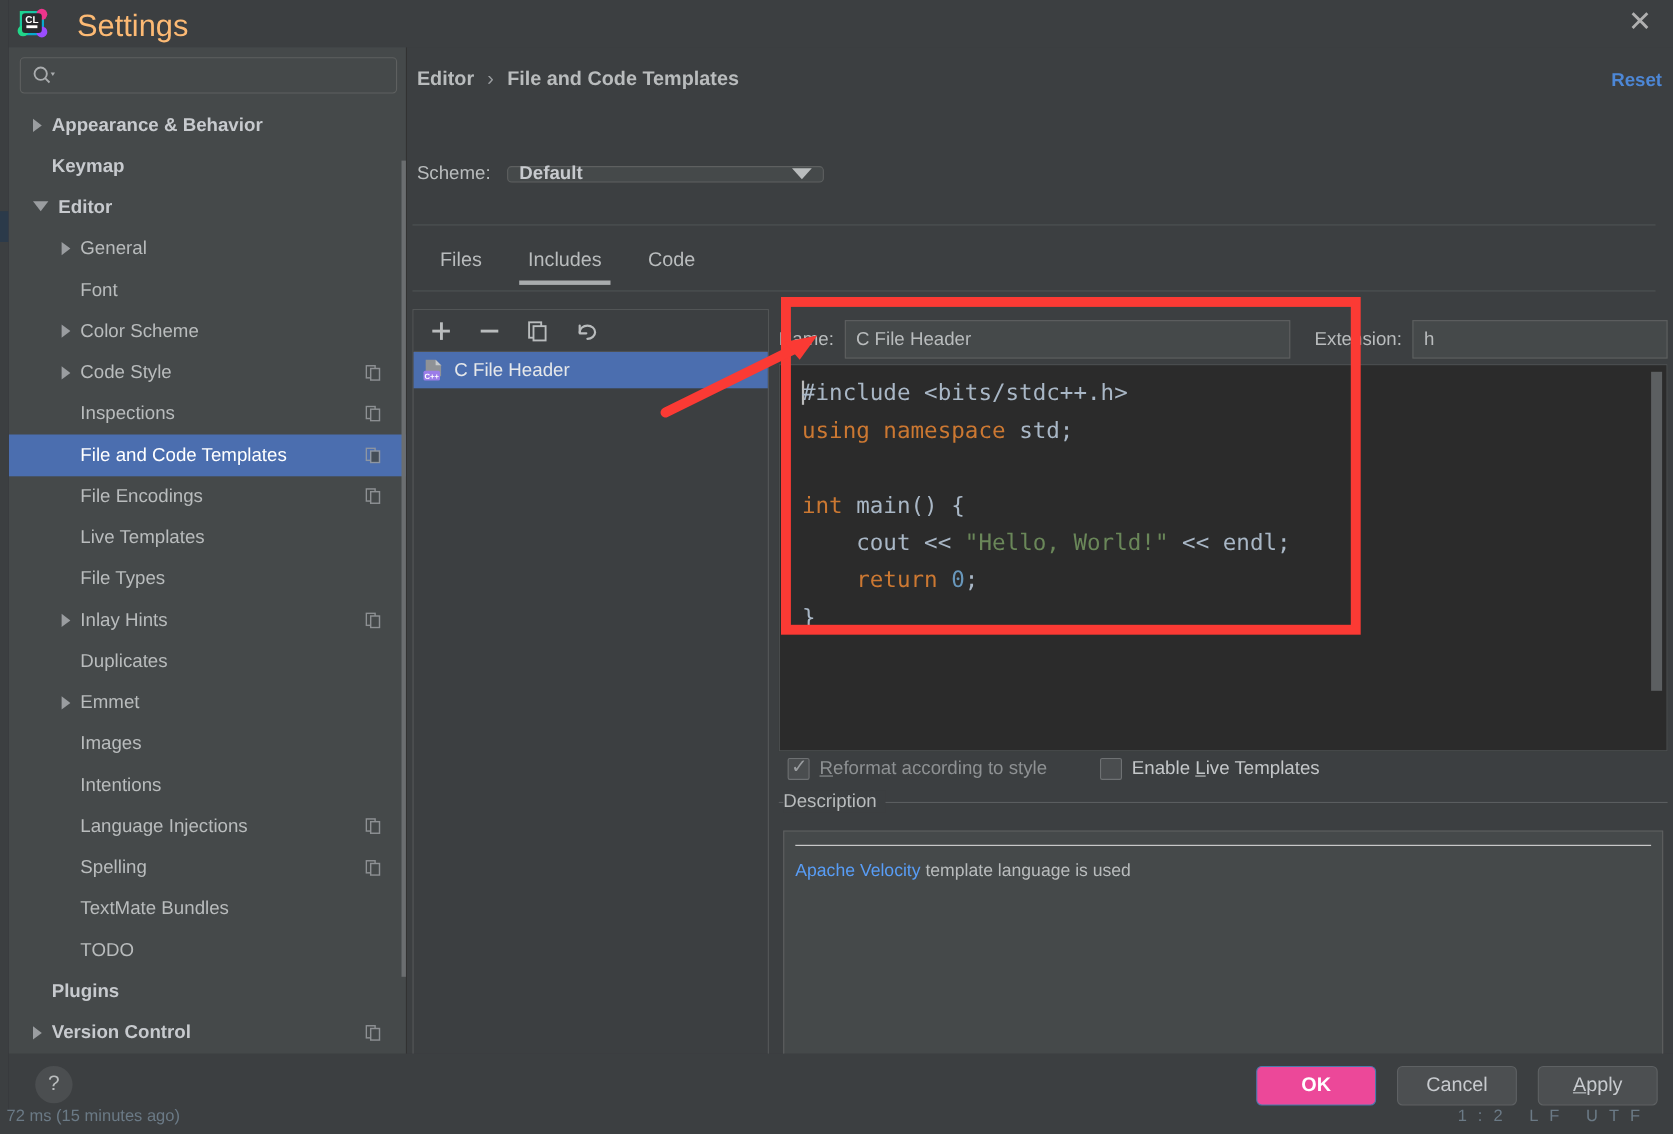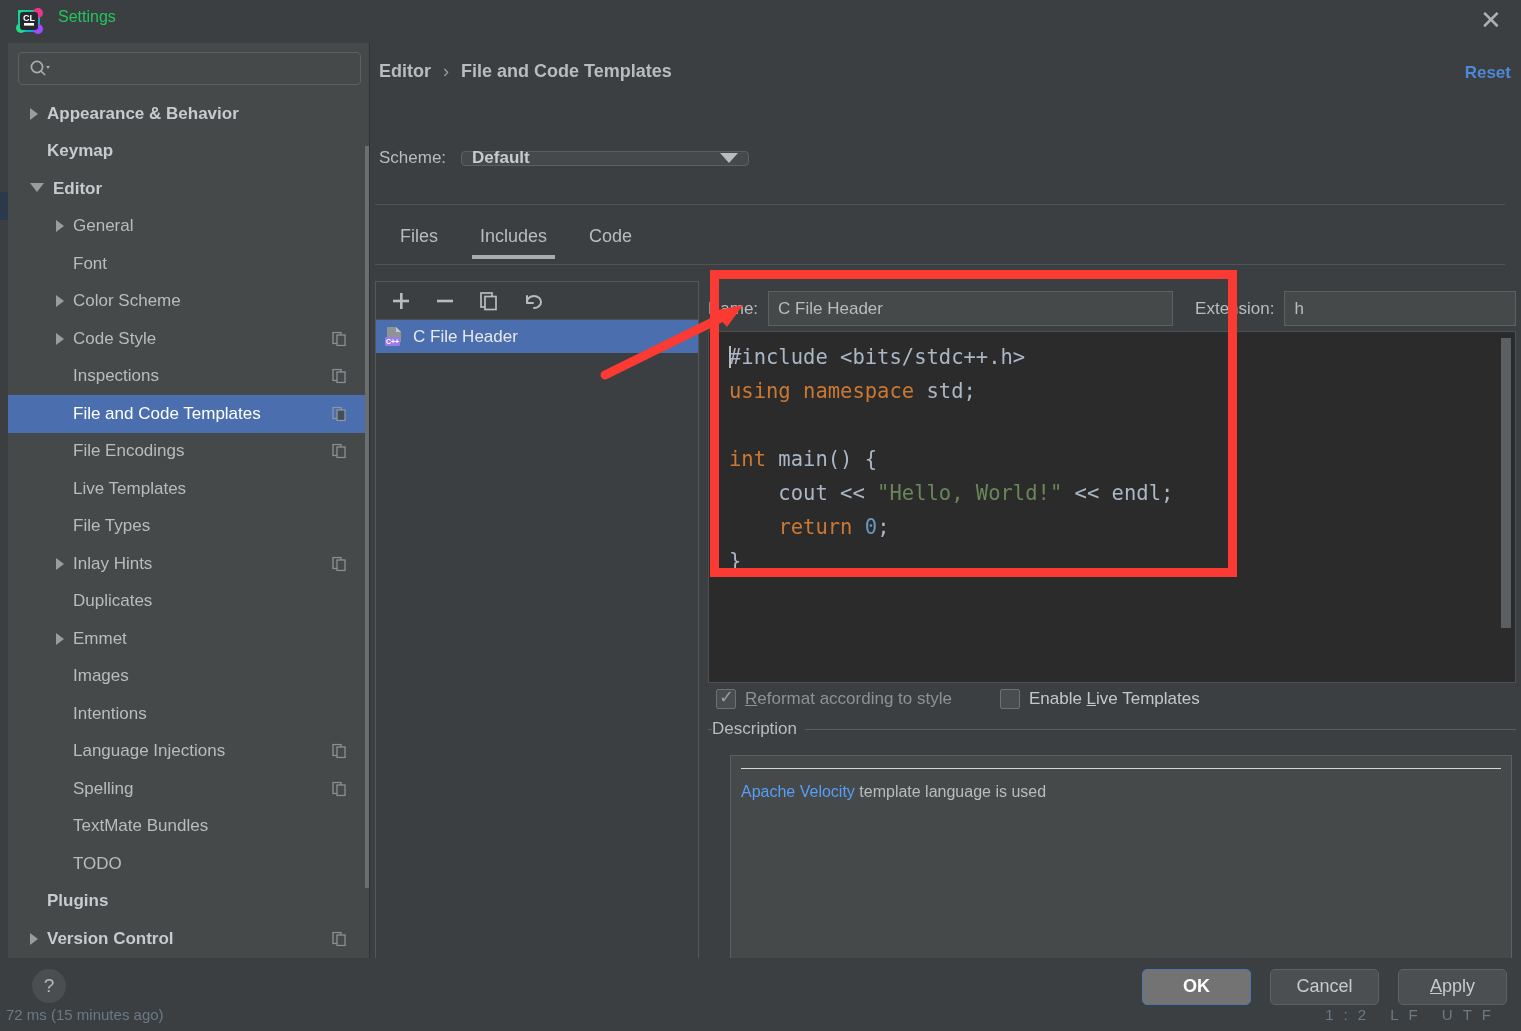--- a/index.html
+++ b/index.html
@@ -25,21 +25,21 @@
   
   .dialog {
     position:absolute; left:8px; top:0; width:1513px; height:1012px;
     background:#3c3f41; display:flex; flex-direction:column;
   }
 
   
   .titlebar { height:43px; position:relative; flex:0 0 43px; background:#3c3f41; }
   .cl-icon { position:absolute; left:6px; top:6px; width:30px; height:30px; }
   .title-text {
-    position:absolute; left:50px; top:8px; font-size:16px; color:#22c55e;
+    position:absolute; left:62px; top:8px; font-size:28px; color:#fdba74;
   }
   .close-btn {
     position:absolute; right:14px; top:6px; width:32px; height:30px;
     color:#b0b0b0; font-size:26px; line-height:28px; text-align:center; cursor:pointer;
     font-family:"DejaVu Sans", sans-serif; font-weight:300;
   }
 
   
   .body { flex:1 1 auto; display:flex; position:relative; }
 
@@ -160,39 +160,39 @@
   .chk .lbl { font-size:17px; color:#8e9193; }
   .chk .lbl u { text-decoration:underline; }
   .chk.second { margin-left:48px; }
   .chk.second .lbl { color:#c4c7c9; }
 
   .desc-group { position:absolute; left:0; top:448px; right:0; bottom:0; }
   .desc-title { position:absolute; left:4px; top:-10px; font-size:17px; color:#b9bcbd; background:#3c3f41; padding-right:8px; z-index:2; }
   .desc-line { position:absolute; left:0; top:0px; right:0; height:1px; background:#5a5d5f; }
   .desc-box {
     position:absolute; left:4px; top:26px; right:4px; bottom:8px;
-    background:#45494a; border:1px solid #5e6060; padding:8px 10px 0;margin-left:18px;
+    background:#45494a; border:1px solid #5e6060; padding:8px 10px 0;
   }
   .desc-box .topline { height:1px; background:#d6d6d6; margin:4px 0 14px; }
   .desc-text { font-size:16px; color:#b9bcbd; }
   .desc-text .link { color:#589df6; }
 
   
   .footer { flex:0 0 78px; position:relative; background:#3c3f41; }
   .help-btn {
     position:absolute; left:24px; top:11px; width:34px; height:34px; border-radius:50%;
     background:#4b4e50; color:#b9bcbd; font-size:19px; display:flex; align-items:center;
     justify-content:center; cursor:pointer;
   }
   .btns { position:absolute; right:14px; top:11px; display:flex; gap:19px; }
   .btn {
     min-width:109px; height:36px; border-radius:5px; border:1px solid #5e6163; background:#4c4f51;
     color:#c7cace; font-size:18px; display:flex; align-items:center; justify-content:center; cursor:pointer;
   }
-  .btn.primary { background:#737373; border-color:#4a7aad; color:#ffffff; font-weight:bold; }
+  .btn.primary { background:#ec4899; border-color:#4a7aad; color:#ffffff; font-weight:bold; }
   .btn u { text-decoration:underline; }
 
   
   .anno-rect {
     position:absolute; left:710px; top:270px; width:527px; height:307px;
     border:9px solid #fb3a34; pointer-events:none; z-index:50;
   }
   .anno-arrow { position:absolute; left:595px; top:295px; width:160px; height:90px; z-index:51; pointer-events:none; }
 </style>
 </head>

